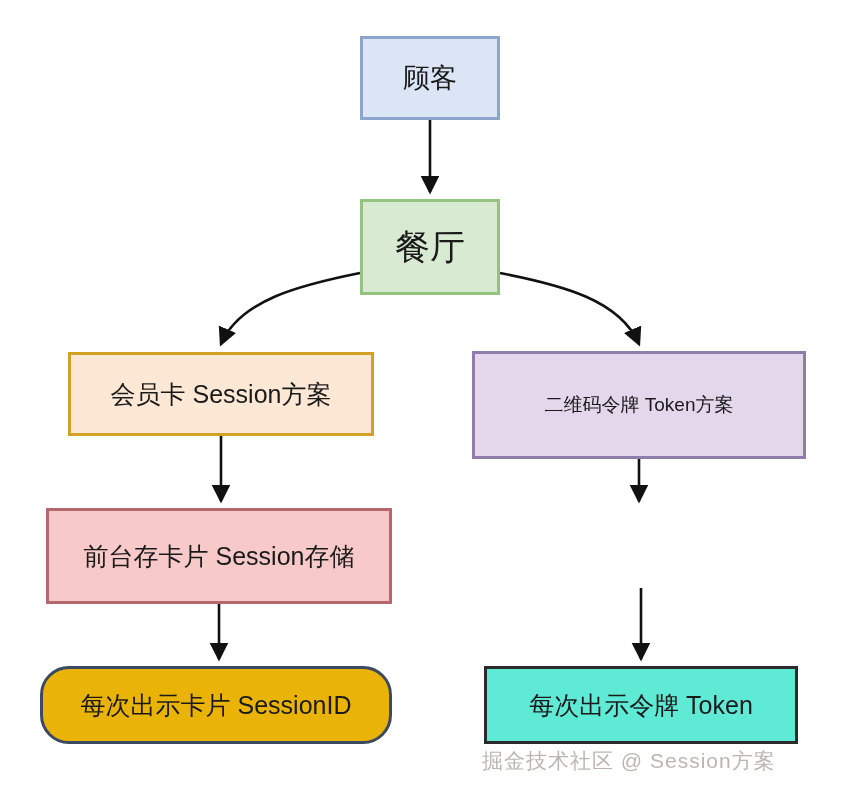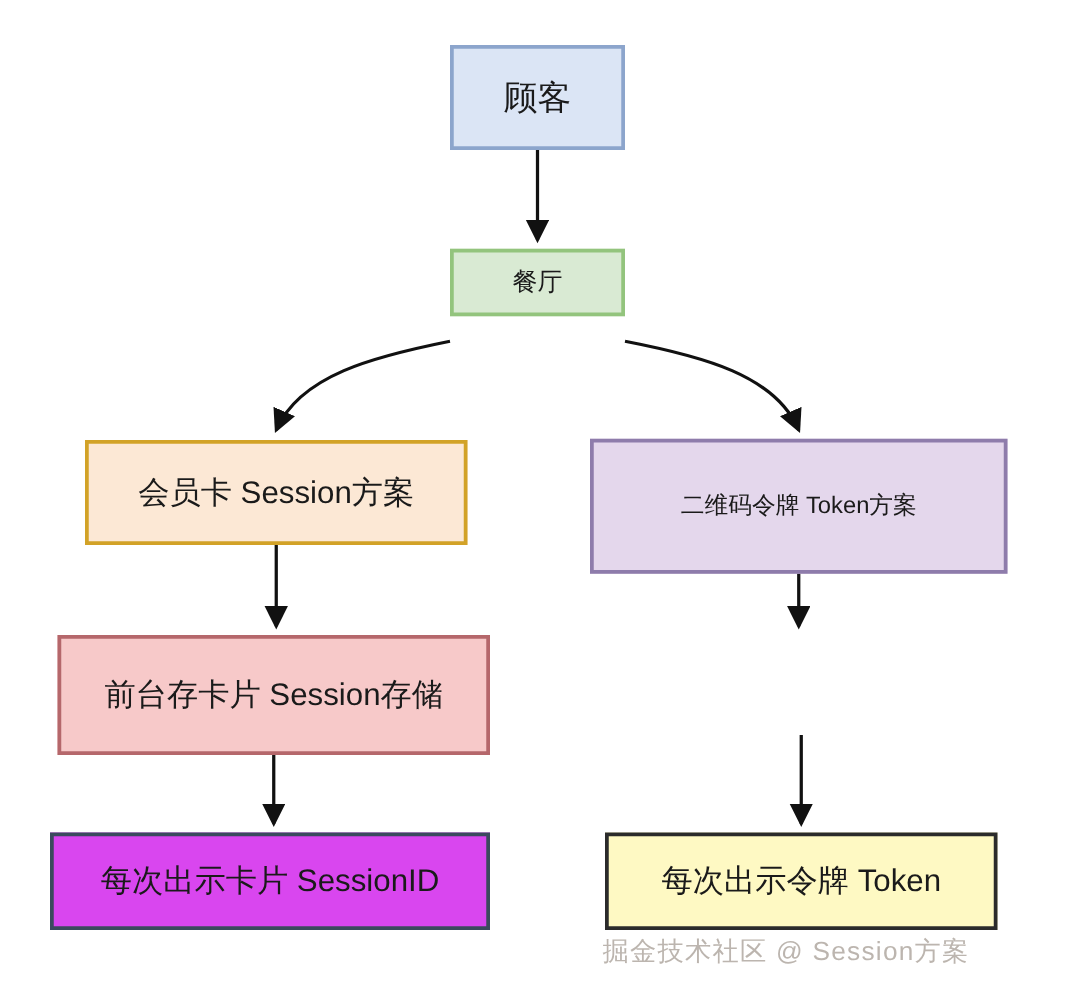--- a/index.html
+++ b/index.html
@@ -37,21 +37,21 @@
     text-align: center;
     color: #1a1a1a;
     line-height: 1.2;
     white-space: nowrap;
   }
   .node .node-label {
     display: block;
   }
   
   #node-customer      { left: 360px; top: 36px;  width: 140px; height: 84px;  border-width: 3px; font-size: 27px; }
-  #node-restaurant    { left: 360px; top: 199px; width: 140px; height: 54px;  border-width: 3px; font-size: 20px; }
+  #node-restaurant    { left: 360px; top: 199px; width: 140px; height: 96px;  border-width: 3px; font-size: 35px; }
   #node-session-plan  { left: 68px;  top: 352px; width: 306px; height: 84px;  border-width: 3px; font-size: 25px; }
   #node-token-plan    { left: 472px; top: 351px; width: 334px; height: 108px;  border-width: 3px; font-size: 19px; }
   #node-session-store { left: 46px;  top: 508px; width: 346px; height: 96px;  border-width: 3px; font-size: 25px; }
   #node-token-hold    { left: 462px; top: 508px; width: 358px; height: 80px;  border-width: 3px; font-size: 25px; }
   #node-session-id    { left: 40px;  top: 666px; width: 352px; height: 78px;  border-width: 3px; font-size: 25px; }
   #node-token-show    { left: 484px; top: 666px; width: 314px; height: 78px;  border-width: 3px; font-size: 25px; }
 
   .watermark {
     position: absolute;
     left: 482px;
@@ -105,23 +105,23 @@
 
   <div class="node" id="node-token-plan" style="background-color: rgb(228, 215, 236); border-color: rgb(142, 124, 171);">
     <span class="node-label">二维码令牌 Token方案</span>
   </div>
 
   <div class="node" id="node-session-store" style="background-color: rgb(247, 201, 201); border-color: rgb(181, 103, 107);">
     <span class="node-label">前台存卡片 Session存储</span>
   </div>
 
 
-  <div class="node" id="node-session-id" style="background-color: #d946ef; border-color: rgb(59, 74, 94);">
+  <div class="node" id="node-session-id" style="background-color: #eab308; border-color: rgb(59, 74, 94); border-radius: 29px;">
     <span class="node-label">每次出示卡片 SessionID</span>
   </div>
 
-  <div class="node" id="node-token-show" style="background-color: #fef9c3; border-color: rgb(43, 43, 43);">
+  <div class="node" id="node-token-show" style="background-color: #5eead4; border-color: rgb(43, 43, 43);">
     <span class="node-label">每次出示令牌 Token</span>
   </div>
 
   <div class="watermark" style="color: rgb(185, 178, 171);">掘金技术社区 @ Session方案</div>
 
 </div>
 
 </body></html>

